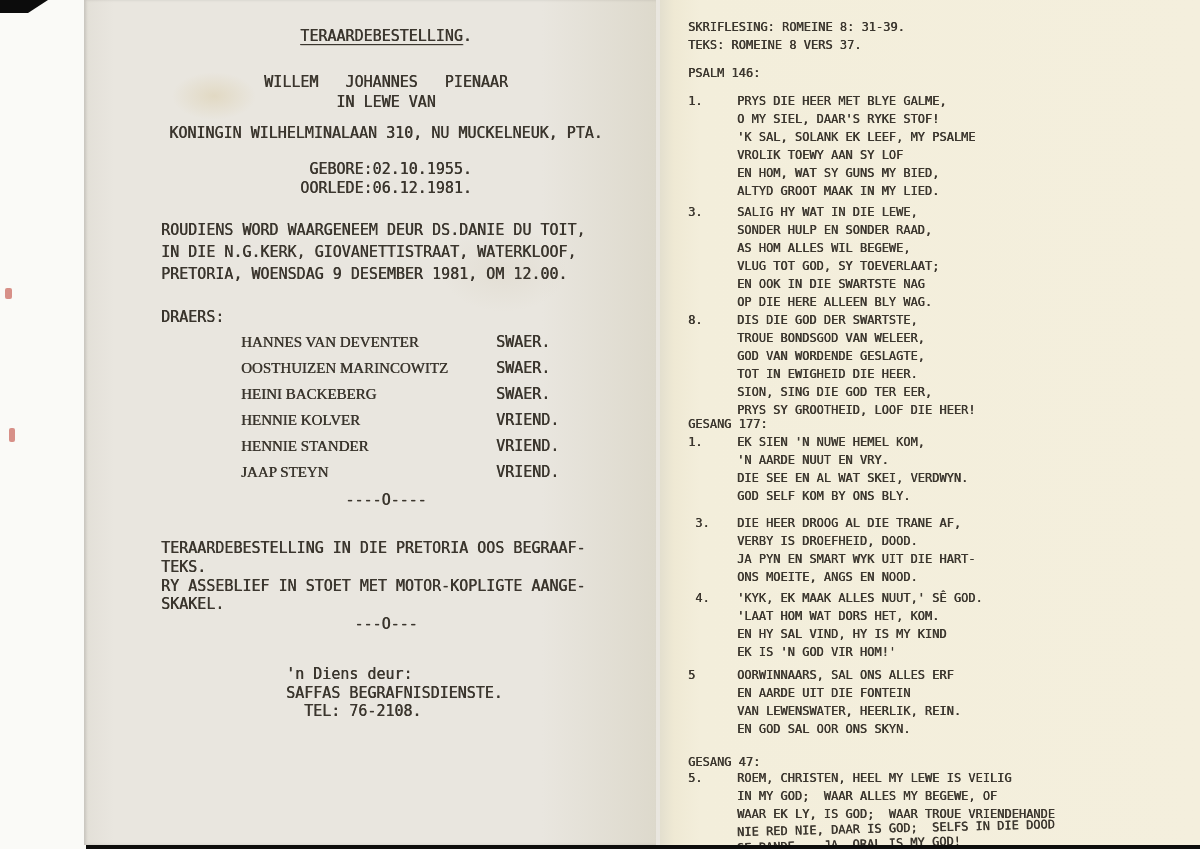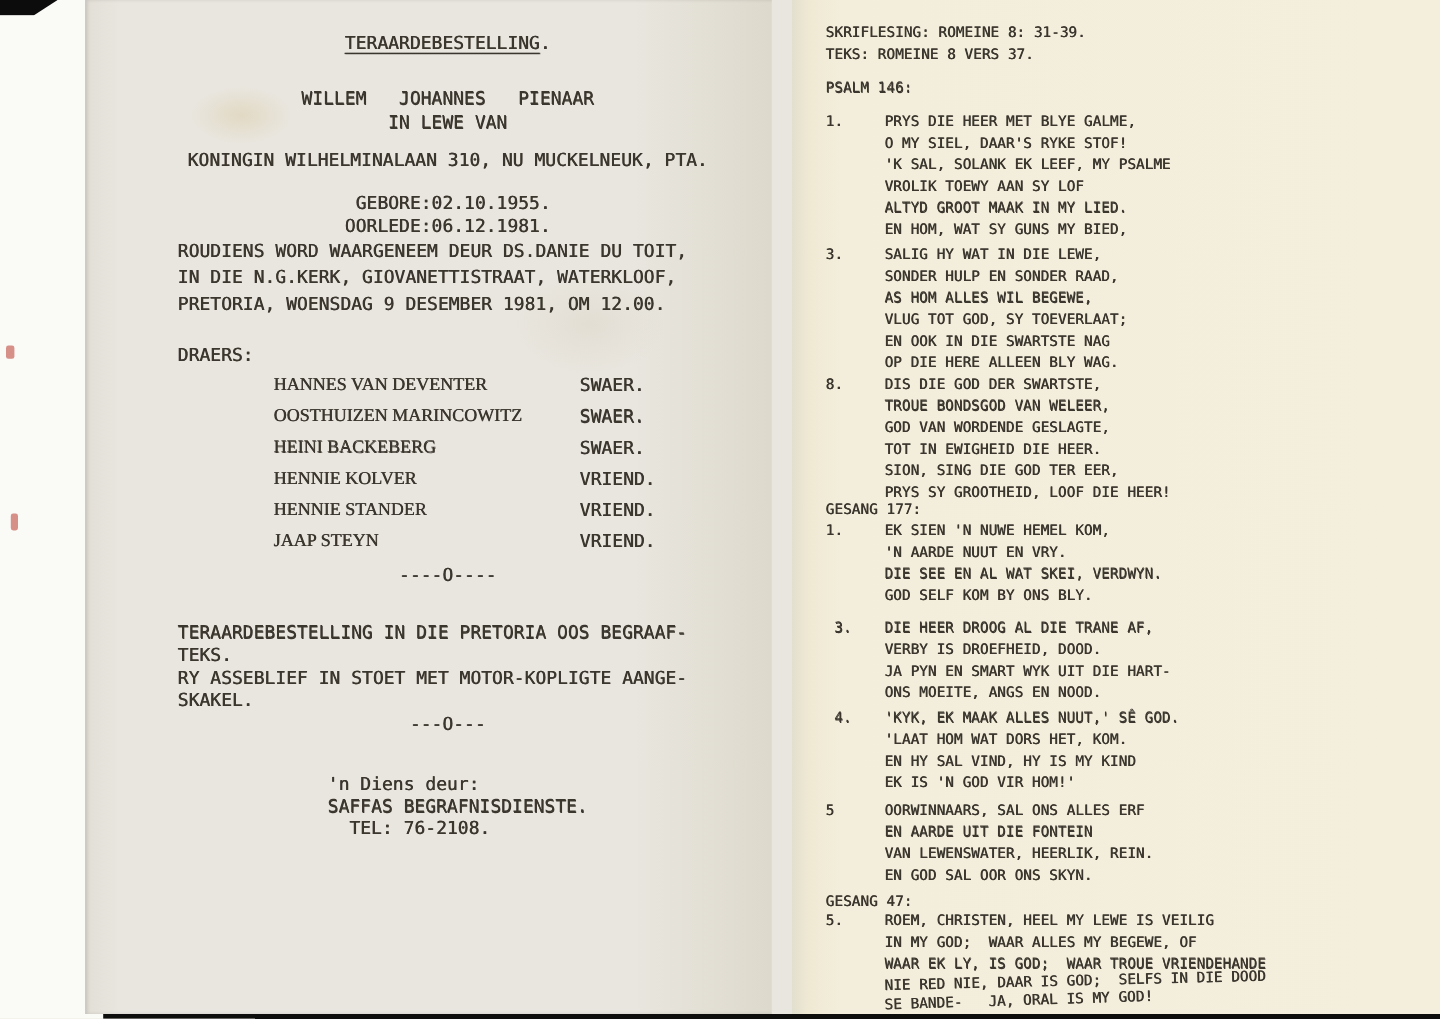--- a/index.html
+++ b/index.html
@@ -23,21 +23,21 @@
     position:absolute;left:86px;right:0;bottom:0;height:4px;
     background:#0e0e0c;
   }
   .red-mark{position:absolute;background:#c4574d;opacity:.65;border-radius:2px;}
   .rm1{left:5px;top:288px;width:7px;height:11px;}
   .rm2{left:9px;top:428px;width:6px;height:14px;}
 
   
   .page{position:absolute;top:0;height:845px;color:#3b362e;}
   .page-left{
-    left:71px;width:572px;
+    left:84px;width:572px;
     background:
       radial-gradient(60px 34px at 130px 96px, rgba(195,165,85,.20), rgba(195,165,85,0) 70%),
       radial-gradient(90px 60px at 420px 270px, rgba(170,150,110,.10), rgba(170,150,110,0) 70%),
       linear-gradient(to right, rgba(120,110,90,.06), rgba(0,0,0,0) 30px),
       linear-gradient(to right, #e9e6df 80%, #ddd9cc 100%);
     box-shadow:inset 2px 0 3px rgba(0,0,0,.12);
   }
   .page-right{
     left:660px;width:540px;
     background:
@@ -52,21 +52,21 @@
   .rp-inner{font-size:12px;}
 
   
   .t-title{line-height:20px;text-align:center;}
   .t-title .u{text-decoration:underline;text-underline-offset:3px;}
   .t-name{line-height:20px;text-align:center;margin-top:26px;}
   .t-inlewe{line-height:20px;text-align:center;}
   .t-address{line-height:20px;text-align:center;margin-top:11px;}
   .t-dates{margin-top:17px;text-align:center;}
   .t-dates .inner{display:inline-block;text-align:left;line-height:19px;}
-  .t-roudiens{line-height:22px;}
+  .t-roudiens{margin-top:21px;line-height:22px;}
   .t-draers{margin-top:22px;line-height:20px;}
   .bearers{margin-top:2px;}
   .brow{display:flex;height:26px;line-height:26px;margin-left:80px;}
   .bname{width:255px;font-family:Liberation Serif, serif;}
   .sep1{margin-top:5px;line-height:20px;text-align:center;}
   .t-burial{margin-top:29px;line-height:18.8px;}
   .sep2{margin-top:0;line-height:20px;text-align:center;}
   .t-diens{margin-top:31px;line-height:18.5px;margin-left:125px;}
   .t-phone{padding-left:18px;}
 
@@ -79,21 +79,21 @@
   .vline{line-height:18px;}
   #h-psalm146{margin-top:10px;}
   #v-p146-1{margin-top:10px;}
   #v-p146-3{margin-top:3px;}
   #v-p146-8{margin-top:0;}
   #h-g177{margin-top:-4px;}
   #v-g177-1{margin-top:0;}
   #v-g177-3{margin-top:9px;}
   #v-g177-4{margin-top:3px;}
   #v-g177-5{margin-top:5px;}
-  #h-g47{margin-top:4px;}
+  #h-g47{margin-top:15px;}
   #v-g47-5{margin-top:-2px;}
   #v-g47-5 .vline:nth-child(4){transform:rotate(-1.4deg);transform-origin:0 50%;}
   #v-g47-5 .vline:nth-child(5){transform:rotate(-1.8deg) translateY(-2px);transform-origin:0 50%;}
 </style>
 </head>
 <body>
 
 <div class="scan">
   <div class="strip"></div>
   <div class="red-mark rm1"></div>
@@ -174,22 +174,22 @@
 
       <div class="tw r-heading" id="h-psalm146">PSALM 146:</div>
 
       <div class="verse" id="v-p146-1">
         <span class="tw vnum">1.</span>
         <div class="vlines">
           <div class="tw vline">PRYS DIE HEER MET BLYE GALME,</div>
           <div class="tw vline">O MY SIEL, DAAR'S RYKE STOF!</div>
           <div class="tw vline">'K SAL, SOLANK EK LEEF, MY PSALME</div>
           <div class="tw vline">VROLIK TOEWY AAN SY LOF</div>
+          <div class="tw vline">EN HOM, WAT SY GUNS MY BIED,</div>
           <div class="tw vline">ALTYD GROOT MAAK IN MY LIED.</div>
-          <div class="tw vline">EN HOM, WAT SY GUNS MY BIED,</div>
         </div>
       </div>
 
       <div class="verse" id="v-p146-3">
         <span class="tw vnum">3.</span>
         <div class="vlines">
           <div class="tw vline">SALIG HY WAT IN DIE LEWE,</div>
           <div class="tw vline">SONDER HULP EN SONDER RAAD,</div>
           <div class="tw vline">AS HOM ALLES WIL BEGEWE,</div>
           <div class="tw vline">VLUG TOT GOD, SY TOEVERLAAT;</div>

